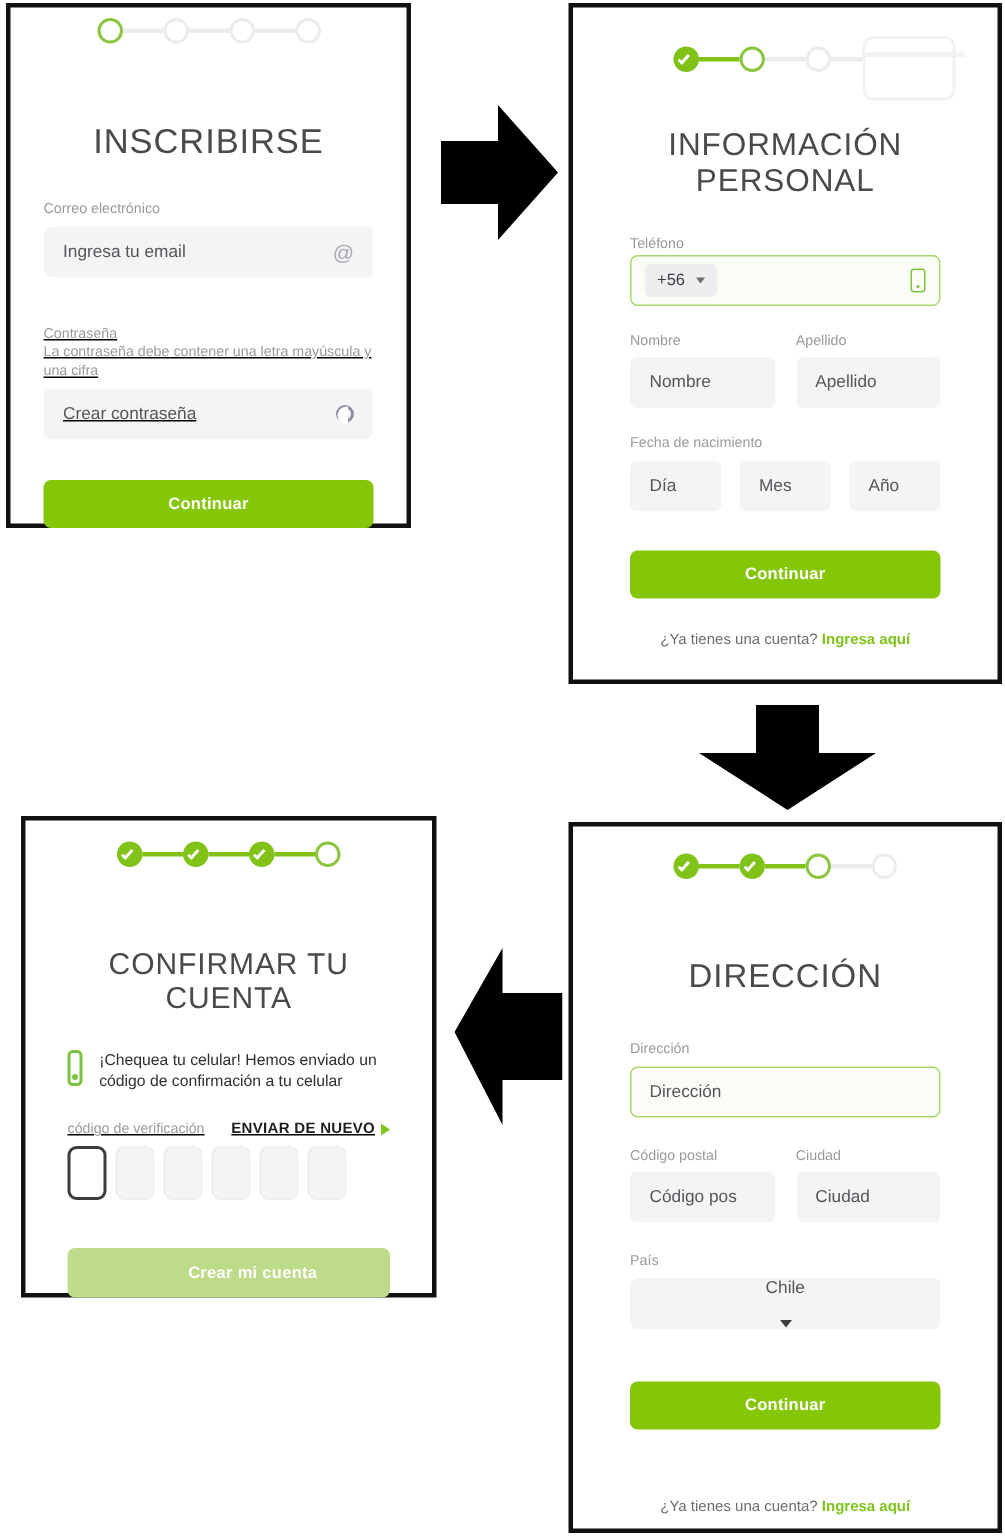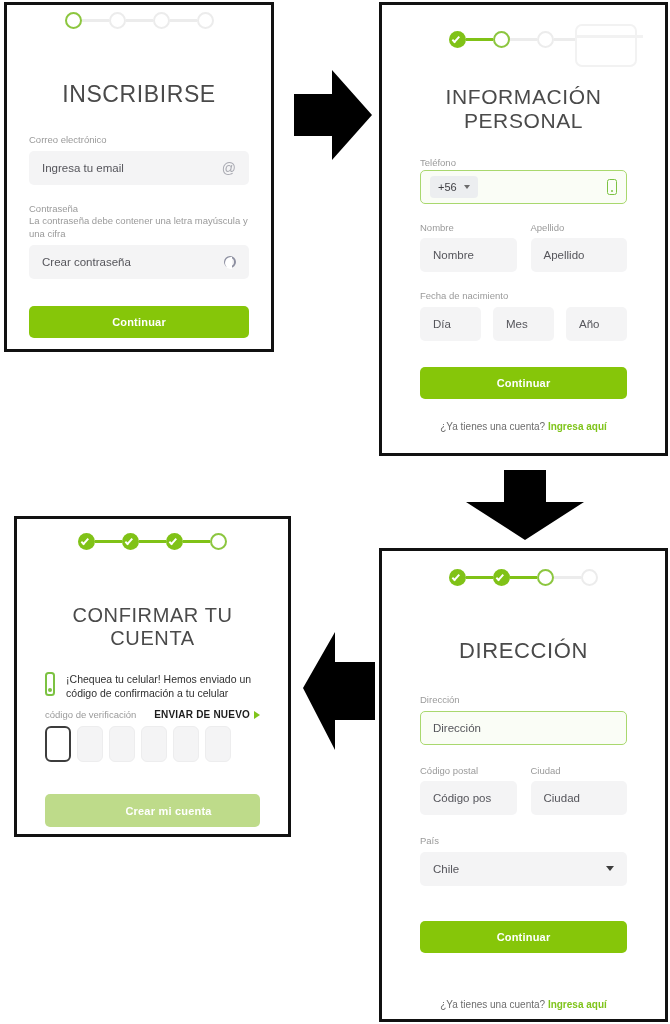--- a/index.html
+++ b/index.html
@@ -258,21 +258,21 @@
       <div class="title" style="font-size:23px;margin-top:52px;">INSCRIBIRSE</div>
 
       <div style="margin-top:26px;">
         <div class="flabel">Correo electrónico</div>
         <div class="field" style="height:34px;">
           <span class="ph">Ingresa tu email</span>
           <span class="at-icon">@</span>
         </div>
       </div>
 
-      <div style="margin-top:18px;">
+      <div style="margin-top:32px;text-decoration:underline;">
         <div class="flabel" style="margin-bottom:0;">Contraseña</div>
         <div class="fhint" style="margin-bottom:5px;">La contraseña debe contener una letra mayúscula y una cifra</div>
         <div class="field" style="height:34px;">
           <span class="ph">Crear contraseña</span>
           <span class="eye"></span>
         </div>
       </div>
 
       <div class="btn" style="margin-top:27px;height:32px;">Continuar</div>
 
@@ -388,61 +388,61 @@
         <div>
           <div class="flabel">Ciudad</div>
           <div class="field" style="height:34px;">
             <span class="ph">Ciudad</span>
           </div>
         </div>
       </div>
 
       <div style="margin-top:20px;">
         <div class="flabel">País</div>
-        <div class="field" style="height:34px;">
+        <div class="field" style="height:34px;flex-direction:column;">
           <span class="ph">Chile</span>
           <span class="caret-down"></span>
         </div>
       </div>
 
       <div class="btn" style="margin-top:35px;height:32px;">Continuar</div>
 
       <div class="login-line" style="margin-top:46px;">
         <span>¿Ya tienes una cuenta?</span>
         <b>Ingresa aquí</b>
       </div>
 
     </div>
   </div>
 
   <svg class="arrow" style="left:303px;top:632px;" width="72" height="142" viewBox="0 0 72 142">
     <path d="M72 30 L32 30 L32 0 L0 56 L32 118 L32 88 L72 88 Z" fill="#000000"></path>
   </svg>
 
-  <div class="panel" style="left:14px;top:516px;width:277px;height:321px;">
+  <div class="panel" style="left:14px;top:544px;width:277px;height:321px;">
     <div class="panel-inner" style="padding:0 28px;">
 
       <div class="stepper" style="padding-top:14px;">
         <div class="step done"></div>
         <div class="step-line done"></div>
         <div class="step done"></div>
         <div class="step-line done"></div>
         <div class="step done"></div>
         <div class="step-line done"></div>
         <div class="step current"></div>
       </div>
 
       <div class="title" style="font-size:20px;margin-top:54px;">CONFIRMAR TU CUENTA</div>
 
       <div class="notice" style="margin-top:22px;">
         <span class="phone-icon big"></span>
         <span class="txt">¡Chequea tu celular! Hemos enviado un código de confirmación a tu celular</span>
       </div>
 
-      <div class="code-head" style="margin-top:9px;">
+      <div class="code-head" style="margin-top:19px;text-decoration:underline;">
         <span class="lbl">código de verificación</span>
         <span class="resend">
           <span>ENVIAR DE NUEVO</span>
           <span class="tri-right"></span>
         </span>
       </div>
 
       <div class="code-boxes">
         <div class="code-box active"></div>
         <div class="code-box"></div>

